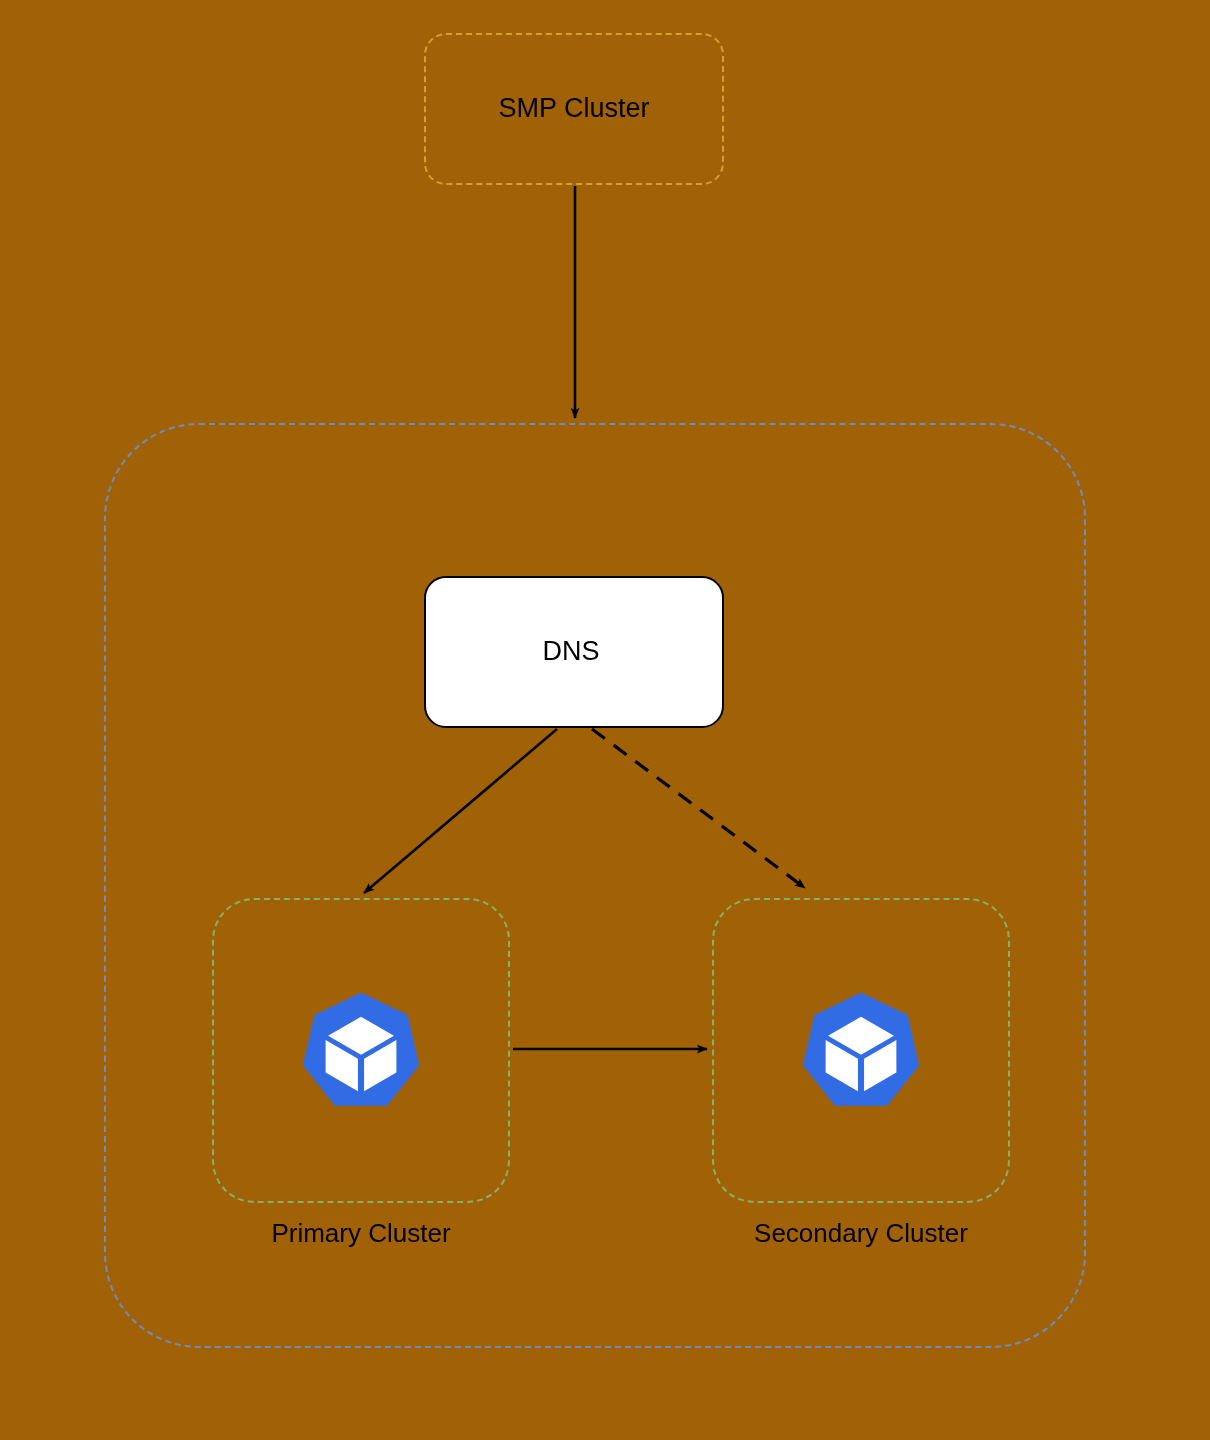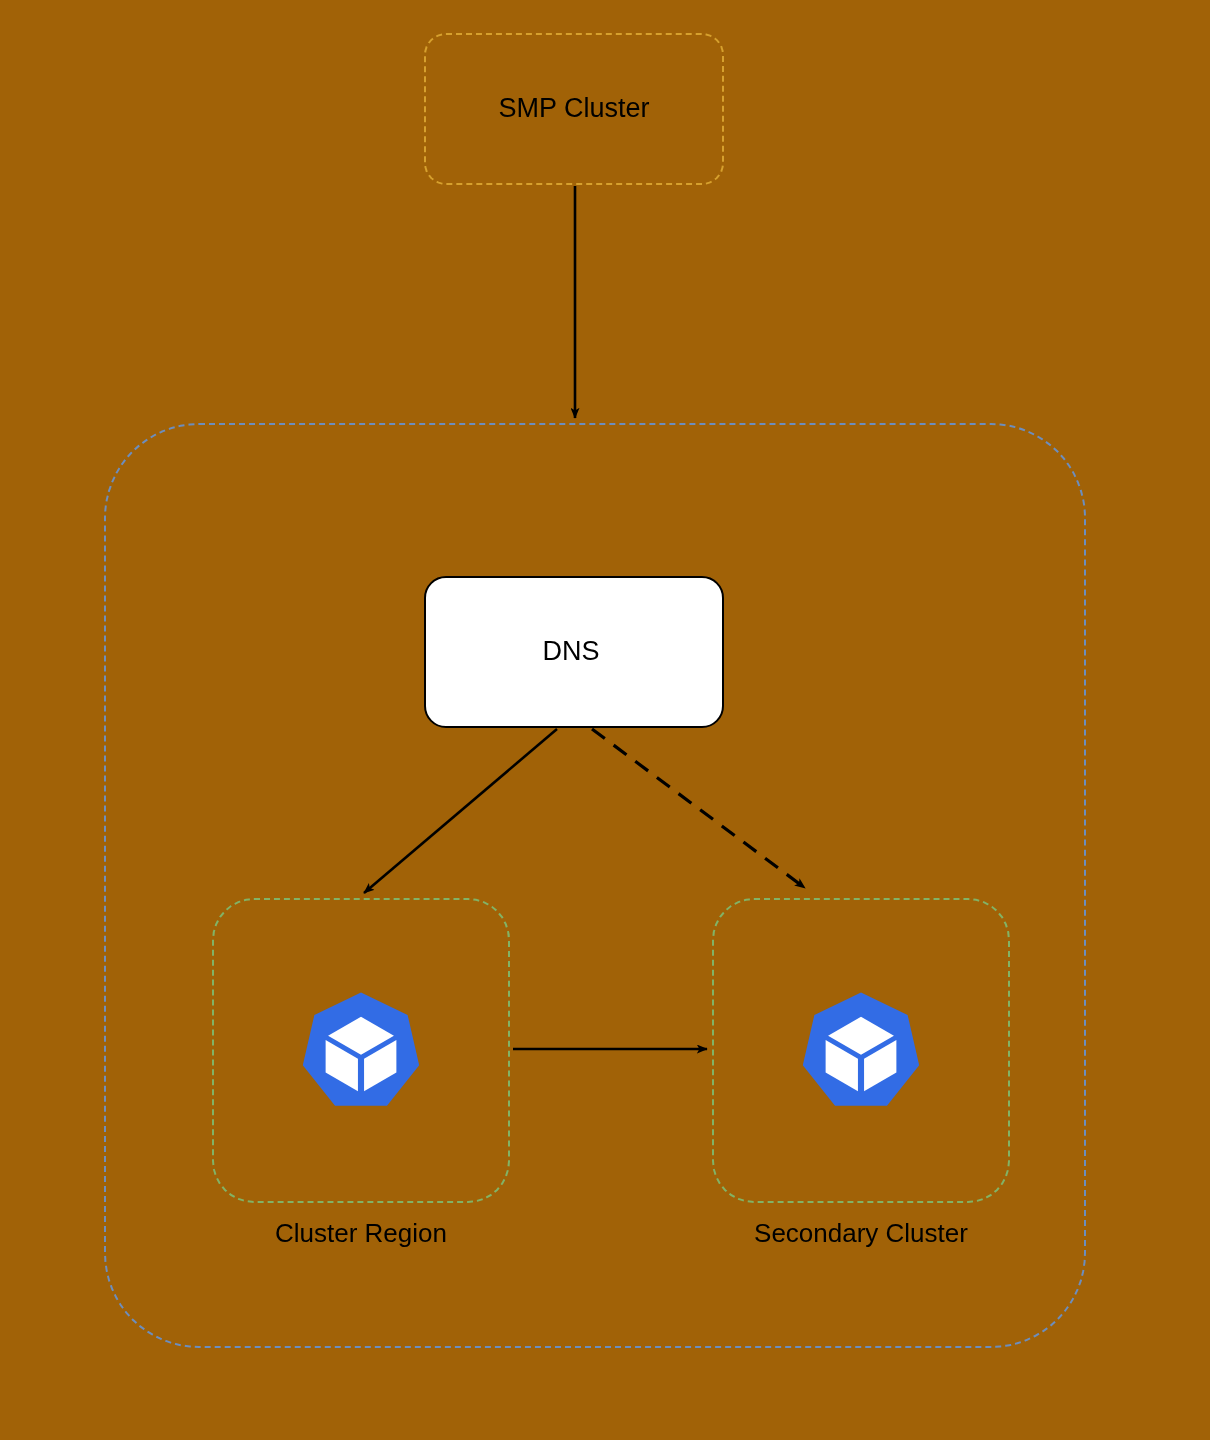--- a/index.html
+++ b/index.html
@@ -155,21 +155,21 @@
   </div>
 
   <div class="node region-box region-primary">
     <svg class="k8s-logo" viewBox="0 0 100 100" xmlns="http://www.w3.org/2000/svg">
       <path d="M50 2 L88.2 20.4 L97.7 61.7 L71.3 94.8 L28.7 94.8 L2.3 61.7 L11.8 20.4 Z" fill="#326ce5"></path>
       <path d="M50 22 L77 37.5 L50 53 L23 37.5 Z" fill="#ffffff"></path>
       <path d="M21 41 L47.5 56.4 L47.5 83 L21 67.6 Z" fill="#ffffff"></path>
       <path d="M79 41 L79 67.6 L52.5 83 L52.5 56.4 Z" fill="#ffffff"></path>
     </svg>
   </div>
-  <div class="region-caption caption-primary">Cluster Region</div>
+  <div class="region-caption caption-primary">Primary Cluster</div>
 
   <div class="node region-box region-secondary">
     <svg class="k8s-logo" viewBox="0 0 100 100" xmlns="http://www.w3.org/2000/svg">
       <path d="M50 2 L88.2 20.4 L97.7 61.7 L71.3 94.8 L28.7 94.8 L2.3 61.7 L11.8 20.4 Z" fill="#326ce5"></path>
       <path d="M50 22 L77 37.5 L50 53 L23 37.5 Z" fill="#ffffff"></path>
       <path d="M21 41 L47.5 56.4 L47.5 83 L21 67.6 Z" fill="#ffffff"></path>
       <path d="M79 41 L79 67.6 L52.5 83 L52.5 56.4 Z" fill="#ffffff"></path>
     </svg>
   </div>
   <div class="region-caption caption-secondary">Secondary Cluster</div>

